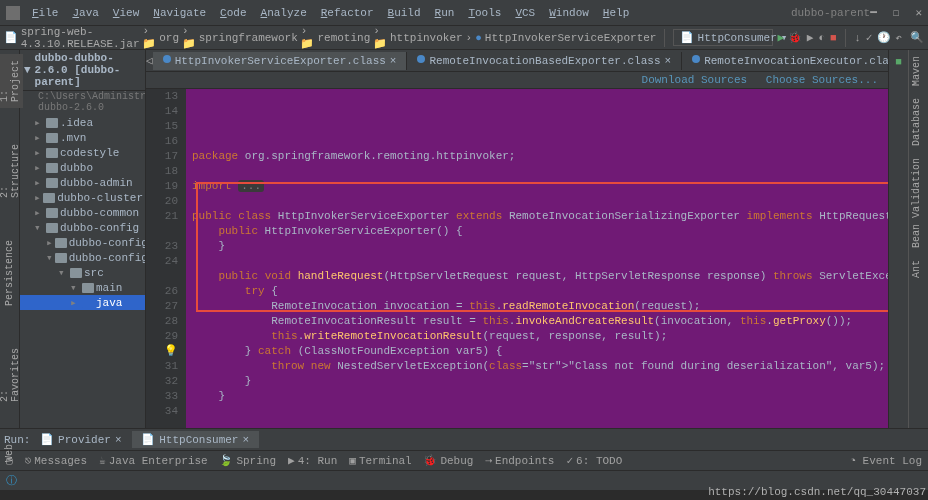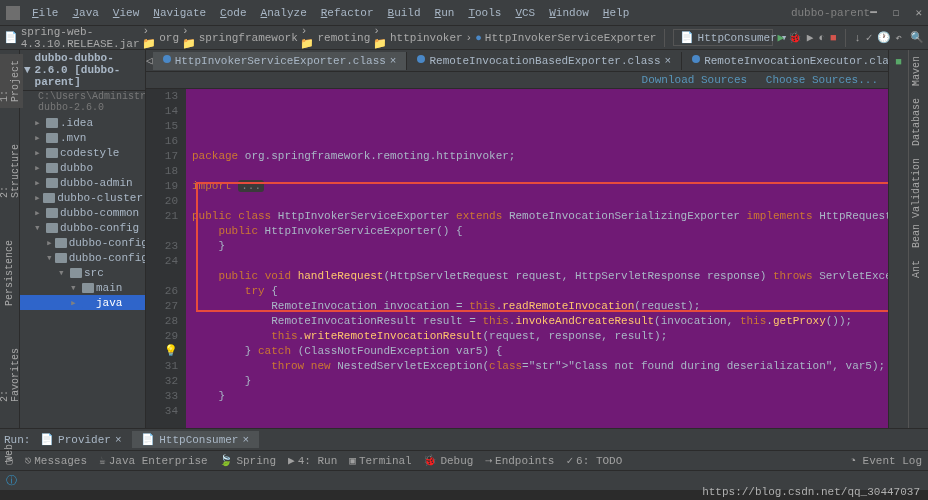--- a/index.html
+++ b/index.html
@@ -47,21 +47,21 @@
 .redbox{position:absolute;border:2px solid #e74c3c;left:10px;top:93px;width:820px;height:130px;pointer-events:none}
 .breadcrumb2{height:18px;background:#3c3f41;padding:2px 8px;color:#a9a9a9;font-size:10px;border-top:1px solid #2b2b2b}
 .right-stripe{width:20px;background:#3c3f41;border-left:1px solid #2b2b2b;display:flex;flex-direction:column;align-items:center;padding-top:6px;gap:20px}
 .rstripe2{width:20px;background:#3c3f41;border-left:1px solid #555}
 .bottom-tabs{height:22px;background:#3c3f41;display:flex;align-items:center;border-top:1px solid #2b2b2b;padding:0 4px}
 .btab{padding:2px 10px;display:flex;align-items:center;gap:4px;cursor:pointer}
 .btab.active{background:#4e5254}
 .bottom-bar{height:20px;background:#3c3f41;display:flex;align-items:center;padding:0 6px;gap:12px;color:#a0a0a0;font-size:10px;border-top:1px solid #2b2b2b}
 .bottom-bar .item{display:flex;align-items:center;gap:3px;cursor:pointer}
 .status{height:20px;background:#3c3f41;display:flex;align-items:center;padding:0 6px;font-size:10px;color:#a0a0a0;border-top:1px solid #2b2b2b}
-.watermark{position:absolute;right:8px;bottom:2px;color:#b0b0b0;font-size:11px;z-index:5}
+.watermark{position:absolute;right:2px;bottom:2px;color:#b0b0b0;font-size:11px;z-index:5}
 .bulb{color:#f0a732}
 .folded{background:#3a3a3a;color:#808080;border-radius:3px;padding:0 3px}
 </style>
 </head>
 <body>
 
 <div class="titlebar">
   <div class="icon"></div>
   <div class="menu">
     <span>File</span>

